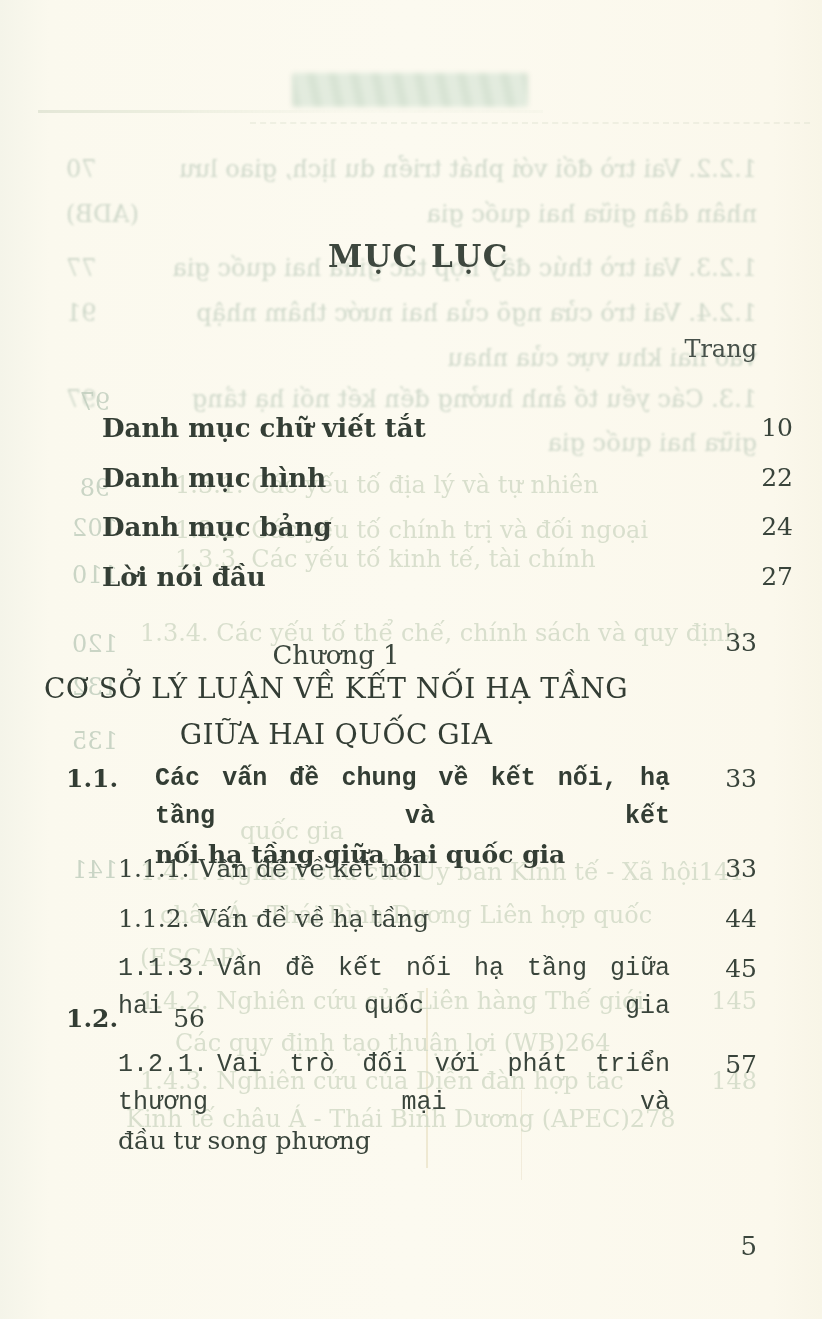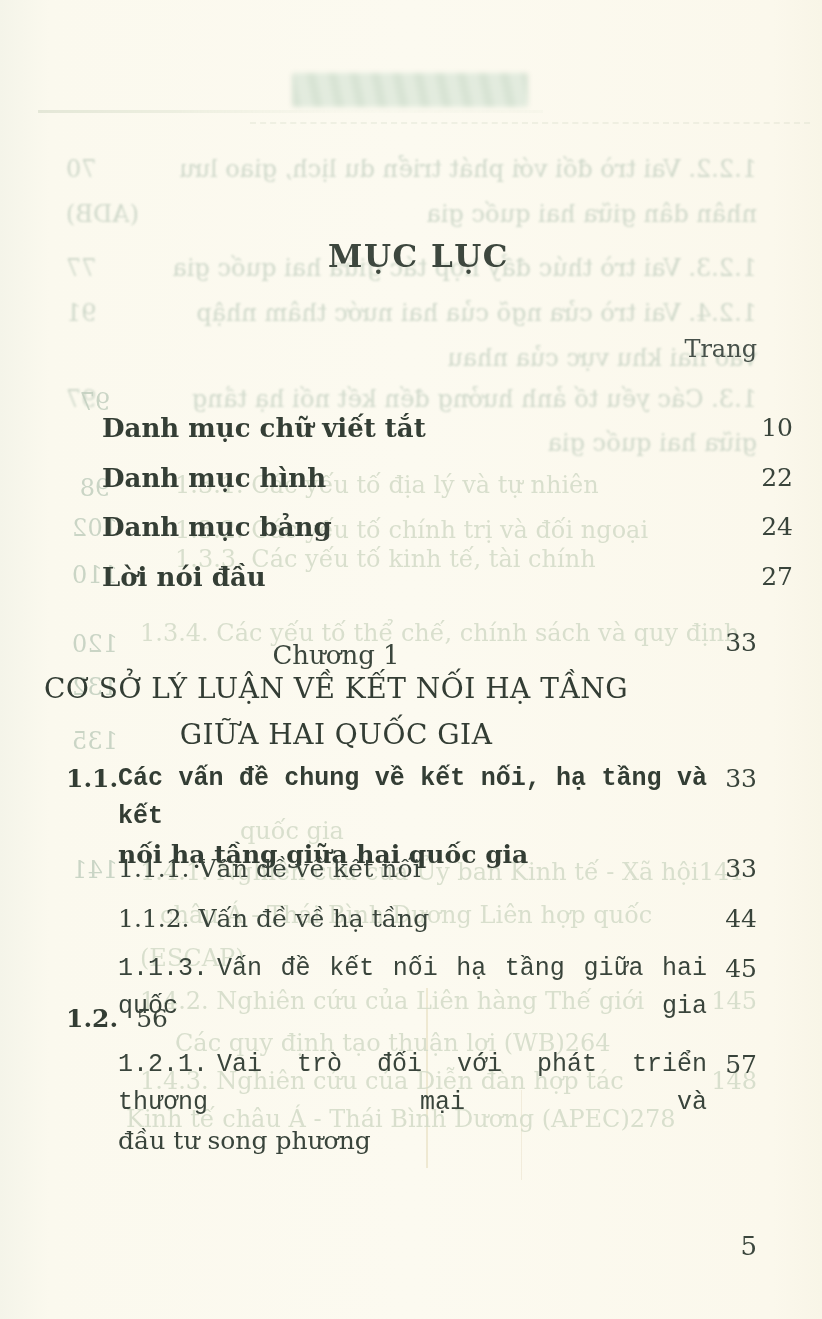--- a/index.html
+++ b/index.html
@@ -63,21 +63,21 @@
     font-size:26px;line-height:34px;font-weight:bold;color:#343e35;margin-left:36px;
   }
   .fmrow .pg{font-weight:normal;font-size:25px;color:#39443b;}
   .chap-label{position:absolute;left:66px;top:628px;width:540px;text-align:center;font-size:26px;color:#3b463d;margin-top:12px;}
   .chap-page{position:absolute;left:607px;top:628px;width:150px;text-align:right;font-size:25px;}
   .chap-title{position:absolute;left:36px;width:600px;text-align:center;
     font-size:28px;font-weight:normal;letter-spacing:.5px;color:#333d34;}
   .entry{
     position:absolute;left:66px;width:691px;box-sizing:border-box;
     display:flex;align-items:flex-start;
-    font-size:25px;line-height:38px;
+    font-size:25px;line-height:38px;gap:37px;
   }
   .entry .num{width:52px;flex:0 0 52px;}
   .entry .txt{flex:1;min-width:0;}
   .entry .pg{width:50px;flex:0 0 50px;text-align:right;}
   .entry.bold{font-weight:bold;color:#333d34;}
   .entry.bold .pg{font-weight:normal;color:#39443b;}
   .entry.sub{padding-left:52px;}
   .jl{text-align:justify;text-align-last:justify;font-family:Liberation Mono, monospace;}
   .inum{margin-right:9px;}
   .folio{position:absolute;left:66px;top:1231px;width:691px;text-align:right;font-size:26px;color:#3b463d;}

